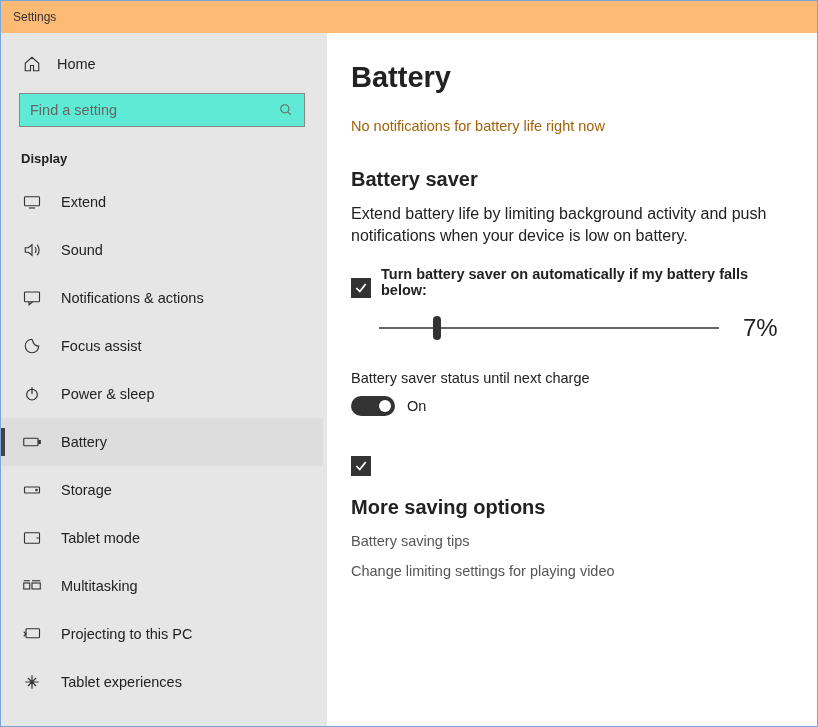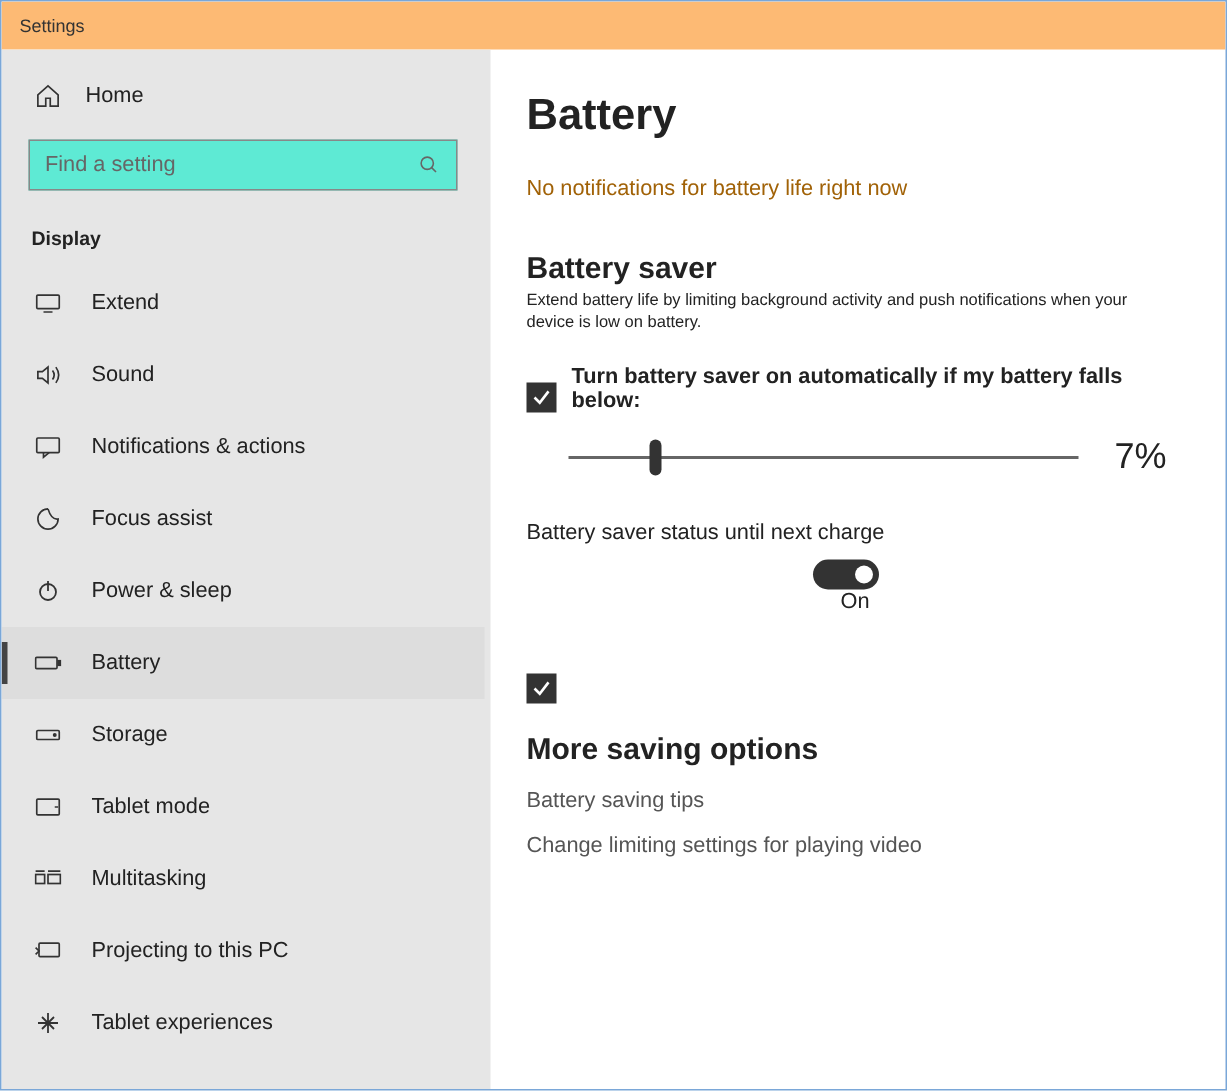--- a/index.html
+++ b/index.html
@@ -18,32 +18,32 @@
     .search-box .sicon { width: 16px; height: 16px; display: flex; align-items: center; justify-content: center; }
     .category-title { font-size: 13px; font-weight: 600; color: #222; padding: 16px 0 6px 20px; margin-top: 8px; }
     .nav-list { display: flex; flex-direction: column; margin-top: 6px; }
     .nav-item { display: flex; align-items: center; height: 48px; padding-left: 22px; cursor: pointer; position: relative; font-size: 14.5px; color: #222; }
     .nav-item .icon { width: 18px; height: 18px; margin-right: 20px; display: flex; align-items: center; justify-content: center; color: #333; }
     .nav-item.selected { background: rgba(0,0,0,0.04); }
     .nav-item.selected::before { content: ""; position: absolute; left: 0; top: 10px; bottom: 10px; width: 4px; background: #444; }
     .main { flex: 1; padding: 28px 28px 20px 24px; overflow: hidden; position: relative; }
     .main h1 { font-size: 29px; font-weight: 600; color: #222; margin-bottom: 24px; }
     .notif { font-size: 14.5px; color: #a16207; margin-bottom: 34px; }
-    .section-h { font-size: 20px; font-weight: 600; color: #222; margin-bottom: 2px; }
-    .desc { font-size: 11px; color: #222; line-height: 1.35; margin-bottom: 20px; max-width: 430px;}
+    .section-h { font-size: 20px; font-weight: 600; color: #222; margin-bottom: 12px; }
+    .desc { font-size: 16px; color: #222; line-height: 1.35; margin-bottom: 20px; max-width: 430px;}
     .check-row { display: flex; align-items: flex-end; margin-bottom: 16px; font-weight: bold; }
     .checkbox { width: 20px; height: 20px; background: #333; display: flex; align-items: center; justify-content: center; margin-right: 10px; flex-shrink: 0; }
     .check-row .clabel { font-size: 14.5px; color: #222; }
     .slider-row { display: flex; align-items: center; margin: 8px 0 28px 28px; }
     .slider { position: relative; width: 340px; height: 24px; display: flex; align-items: center; }
     .slider .track { height: 2px; background: #666; width: 100%; }
     .slider .thumb { position: absolute; width: 8px; height: 24px; background: #333; border-radius: 4px; top: 0; }
     .slider-val { font-size: 24px; color: #222; margin-left: 24px; }
     .status-label { font-size: 14.5px; color: #222; margin-bottom: 10px; }
-    .toggle-row { display: flex; align-items: center; margin-bottom: 40px; flex-direction: column; }
+    .toggle-row { display: flex; align-items: center; margin-bottom: 40px; }
     .toggle { width: 44px; height: 20px; background: #333; border-radius: 10px; position: relative; margin-right: 12px; }
     .toggle .knob { position: absolute; width: 12px; height: 12px; background: #fff; border-radius: 50%; top: 4px; right: 4px; }
     .toggle-row .tlabel { font-size: 14.5px; color: #222; }
     .more-h { font-size: 20px; font-weight: 600; color: #222; margin-top: 20px; margin-bottom: 14px;}
     .link { font-size: 14.5px; color: #555; margin-bottom: 14px; cursor: pointer; }
     svg { display: block; }
   </style>
 </head>
 <body>
 

